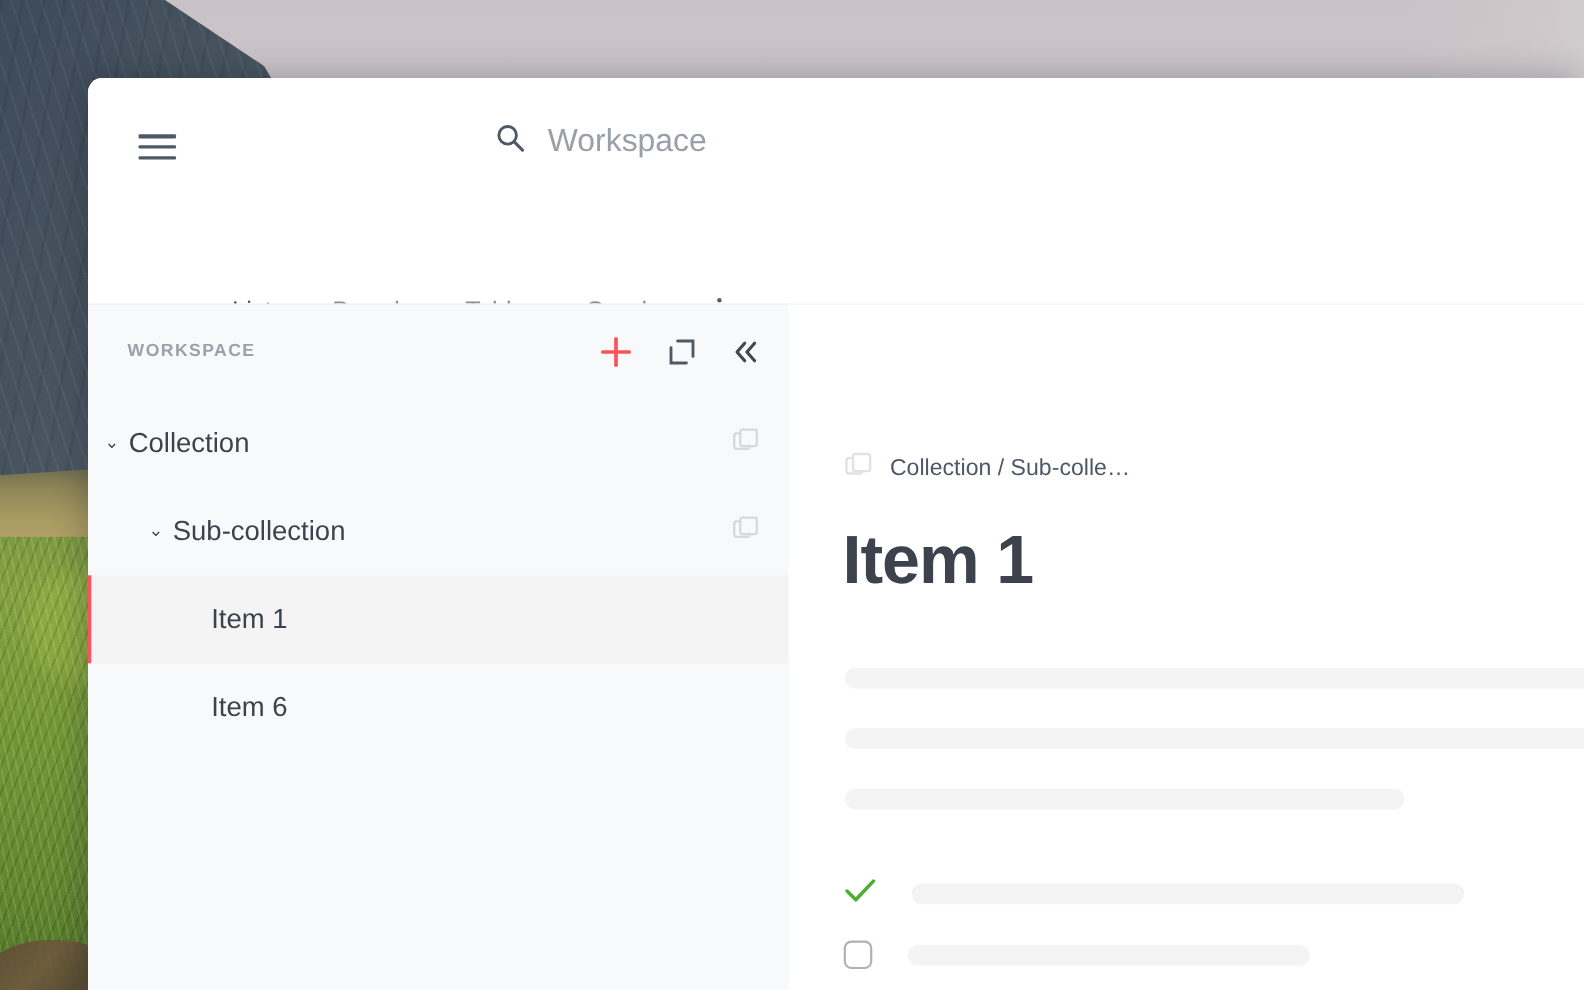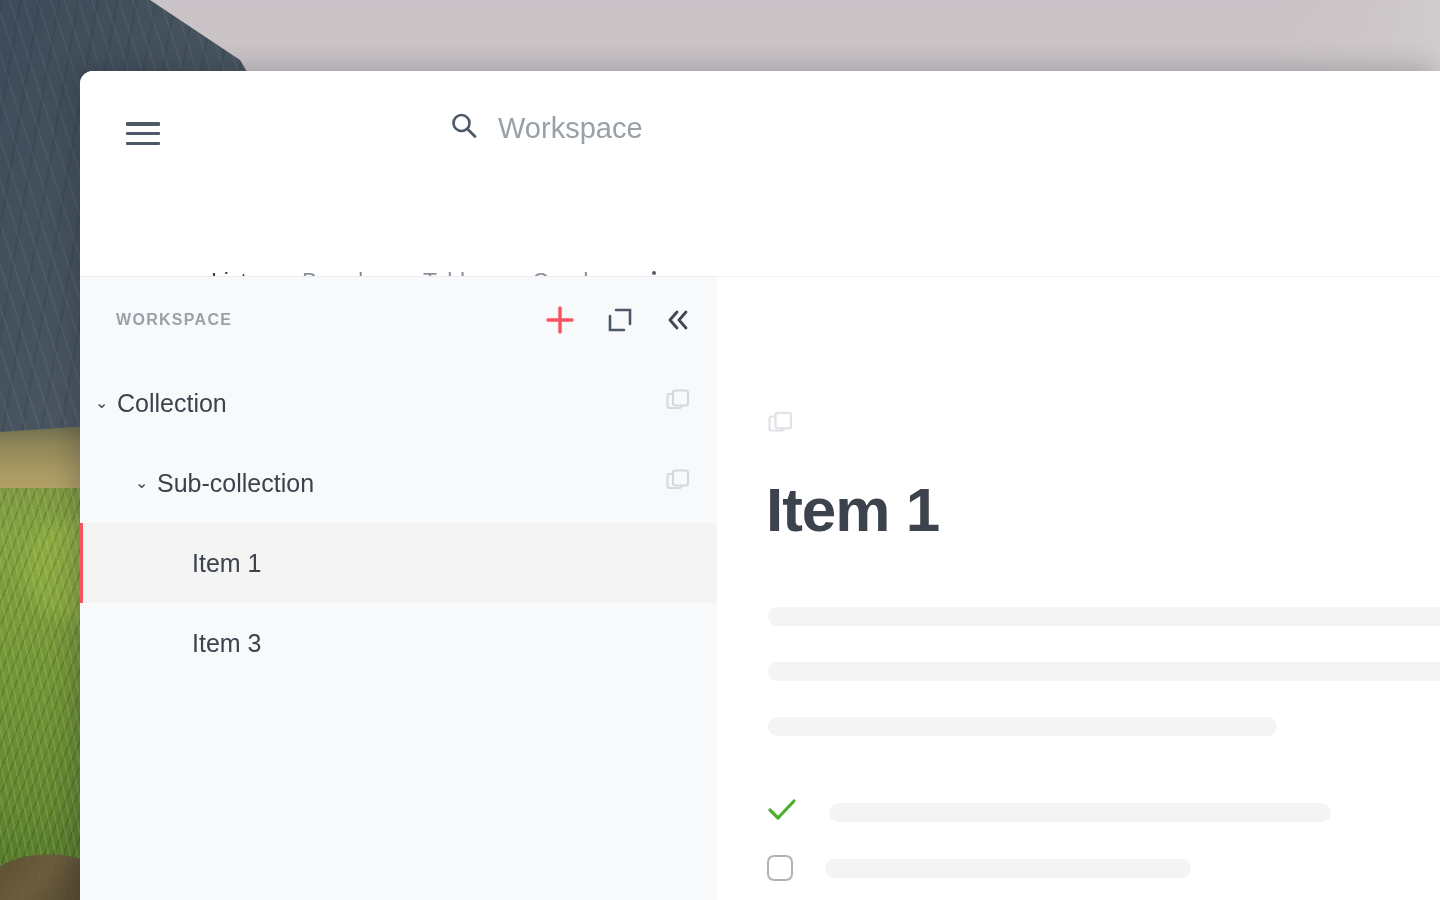--- a/index.html
+++ b/index.html
@@ -264,35 +264,36 @@
               <rect x="8" y="2.5" width="15" height="15" rx="2" fill="#f8f9fb"></rect>
             </g>
           </svg>
         </span>
       </div>
 
       <div class="tree-row leaf-row selected">
         <span class="tree-label">Item 1</span>
       </div>
       <div class="tree-row leaf-row">
-        <span class="tree-label">Item 3</span>
+        <span class="tree-label">Item 6</span>
       </div>
     </div>
 
     <div id="main">
 
       <div id="breadcrumb">
         <span>
           <svg width="27" height="27" viewBox="0 0 27 27">
             <g fill="none" stroke="#e0e2e6" stroke-width="2.2">
               <rect x="2.5" y="6.5" width="14" height="14" rx="2"></rect>
               <rect x="8.5" y="2.8" width="15.5" height="15.5" rx="2" fill="#ffffff"></rect>
             </g>
           </svg>
         </span>
+        <span id="breadcrumb-text">Collection / Sub-colle…</span>
       </div>
 
       <div id="doc-title">Item 1</div>
 
       <div class="sk sk1"></div>
       <div class="sk sk2"></div>
       <div class="sk sk3"></div>
 
       <div class="todo todo1">
         <span>

